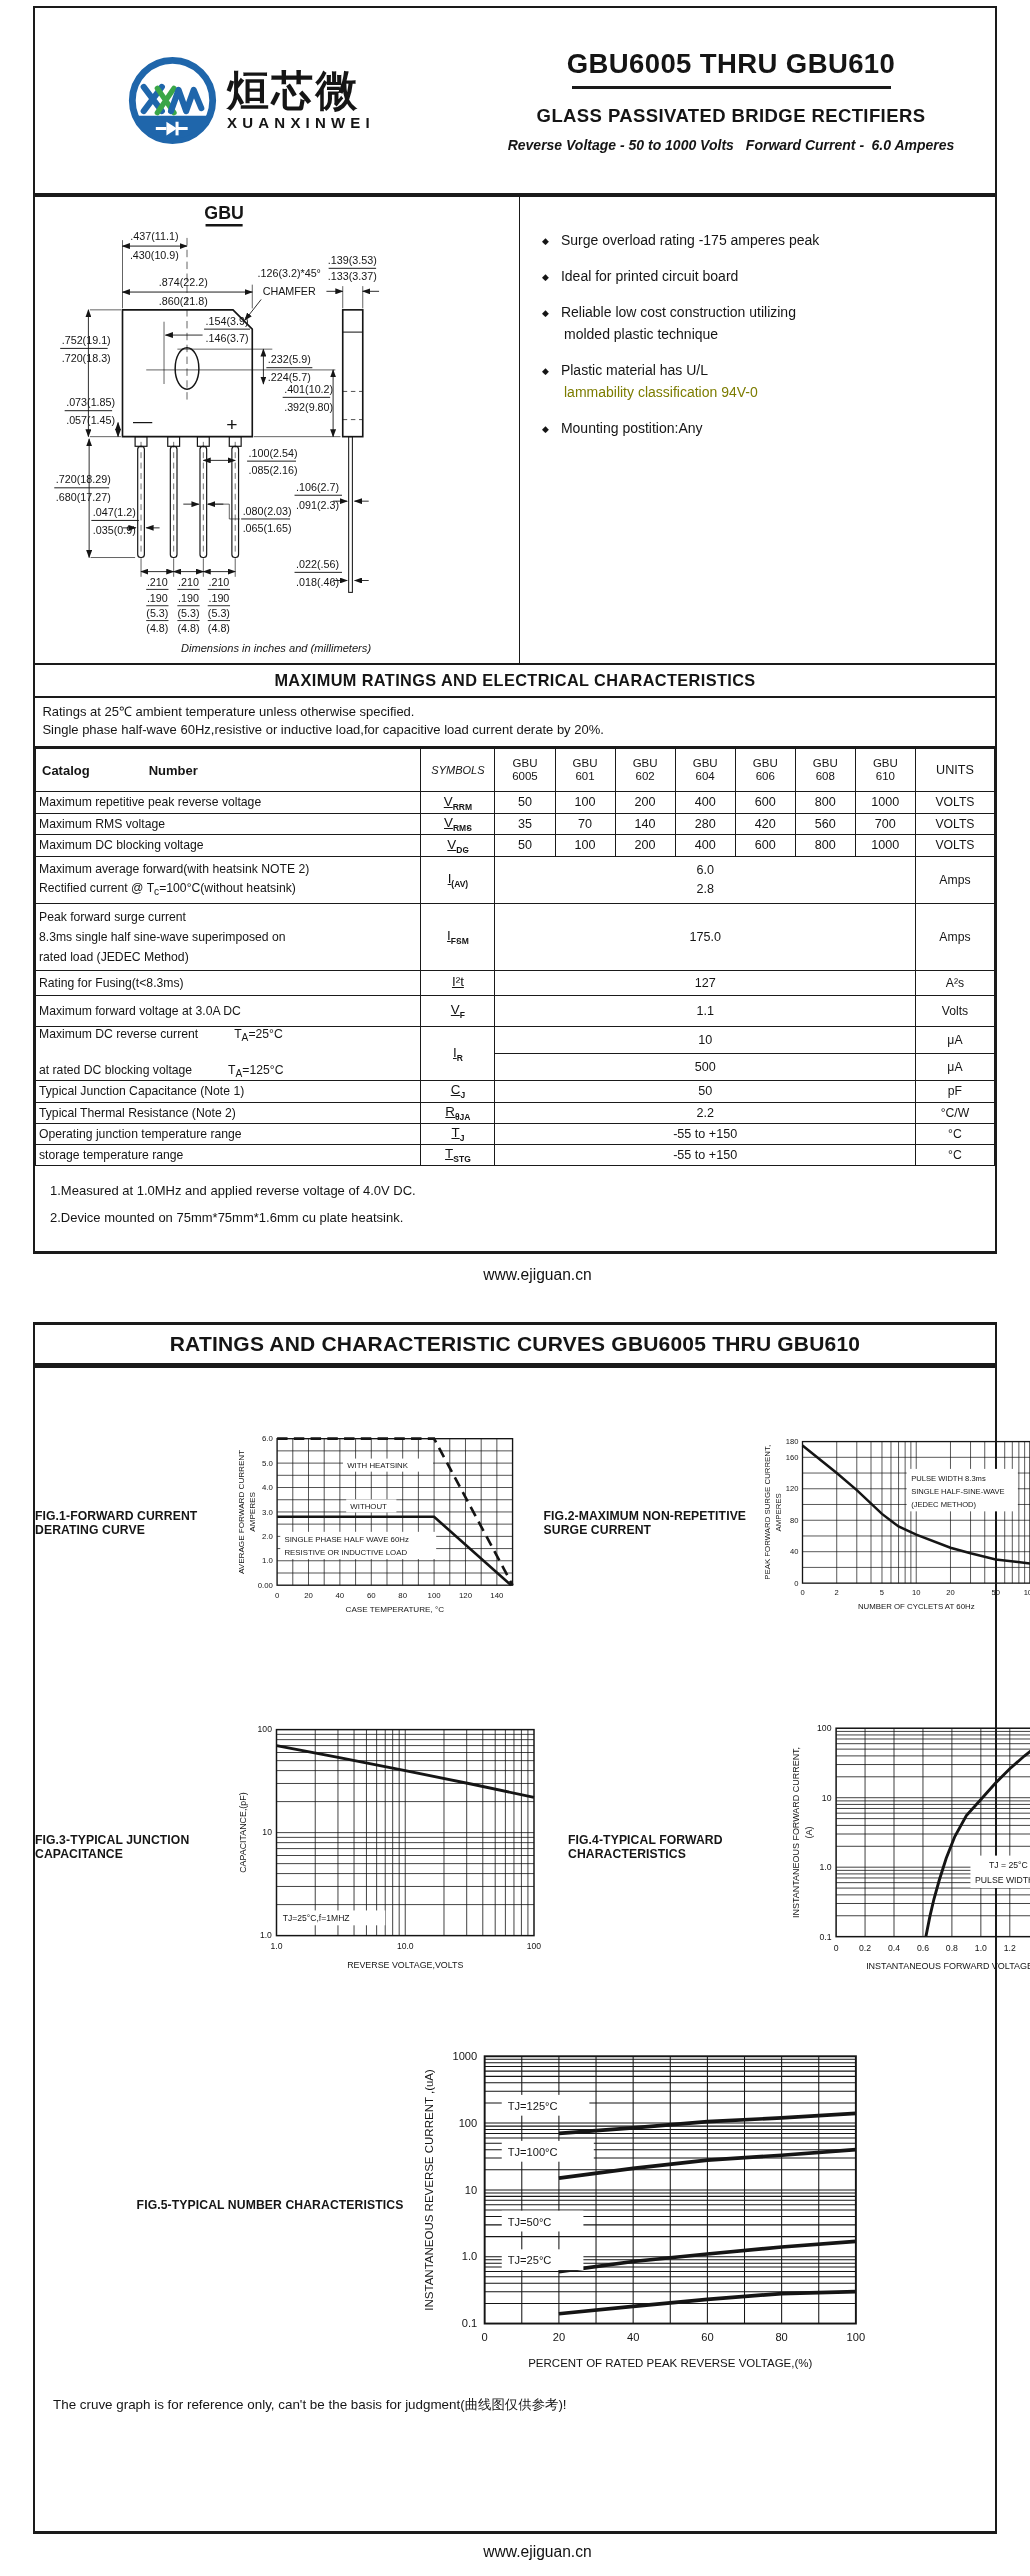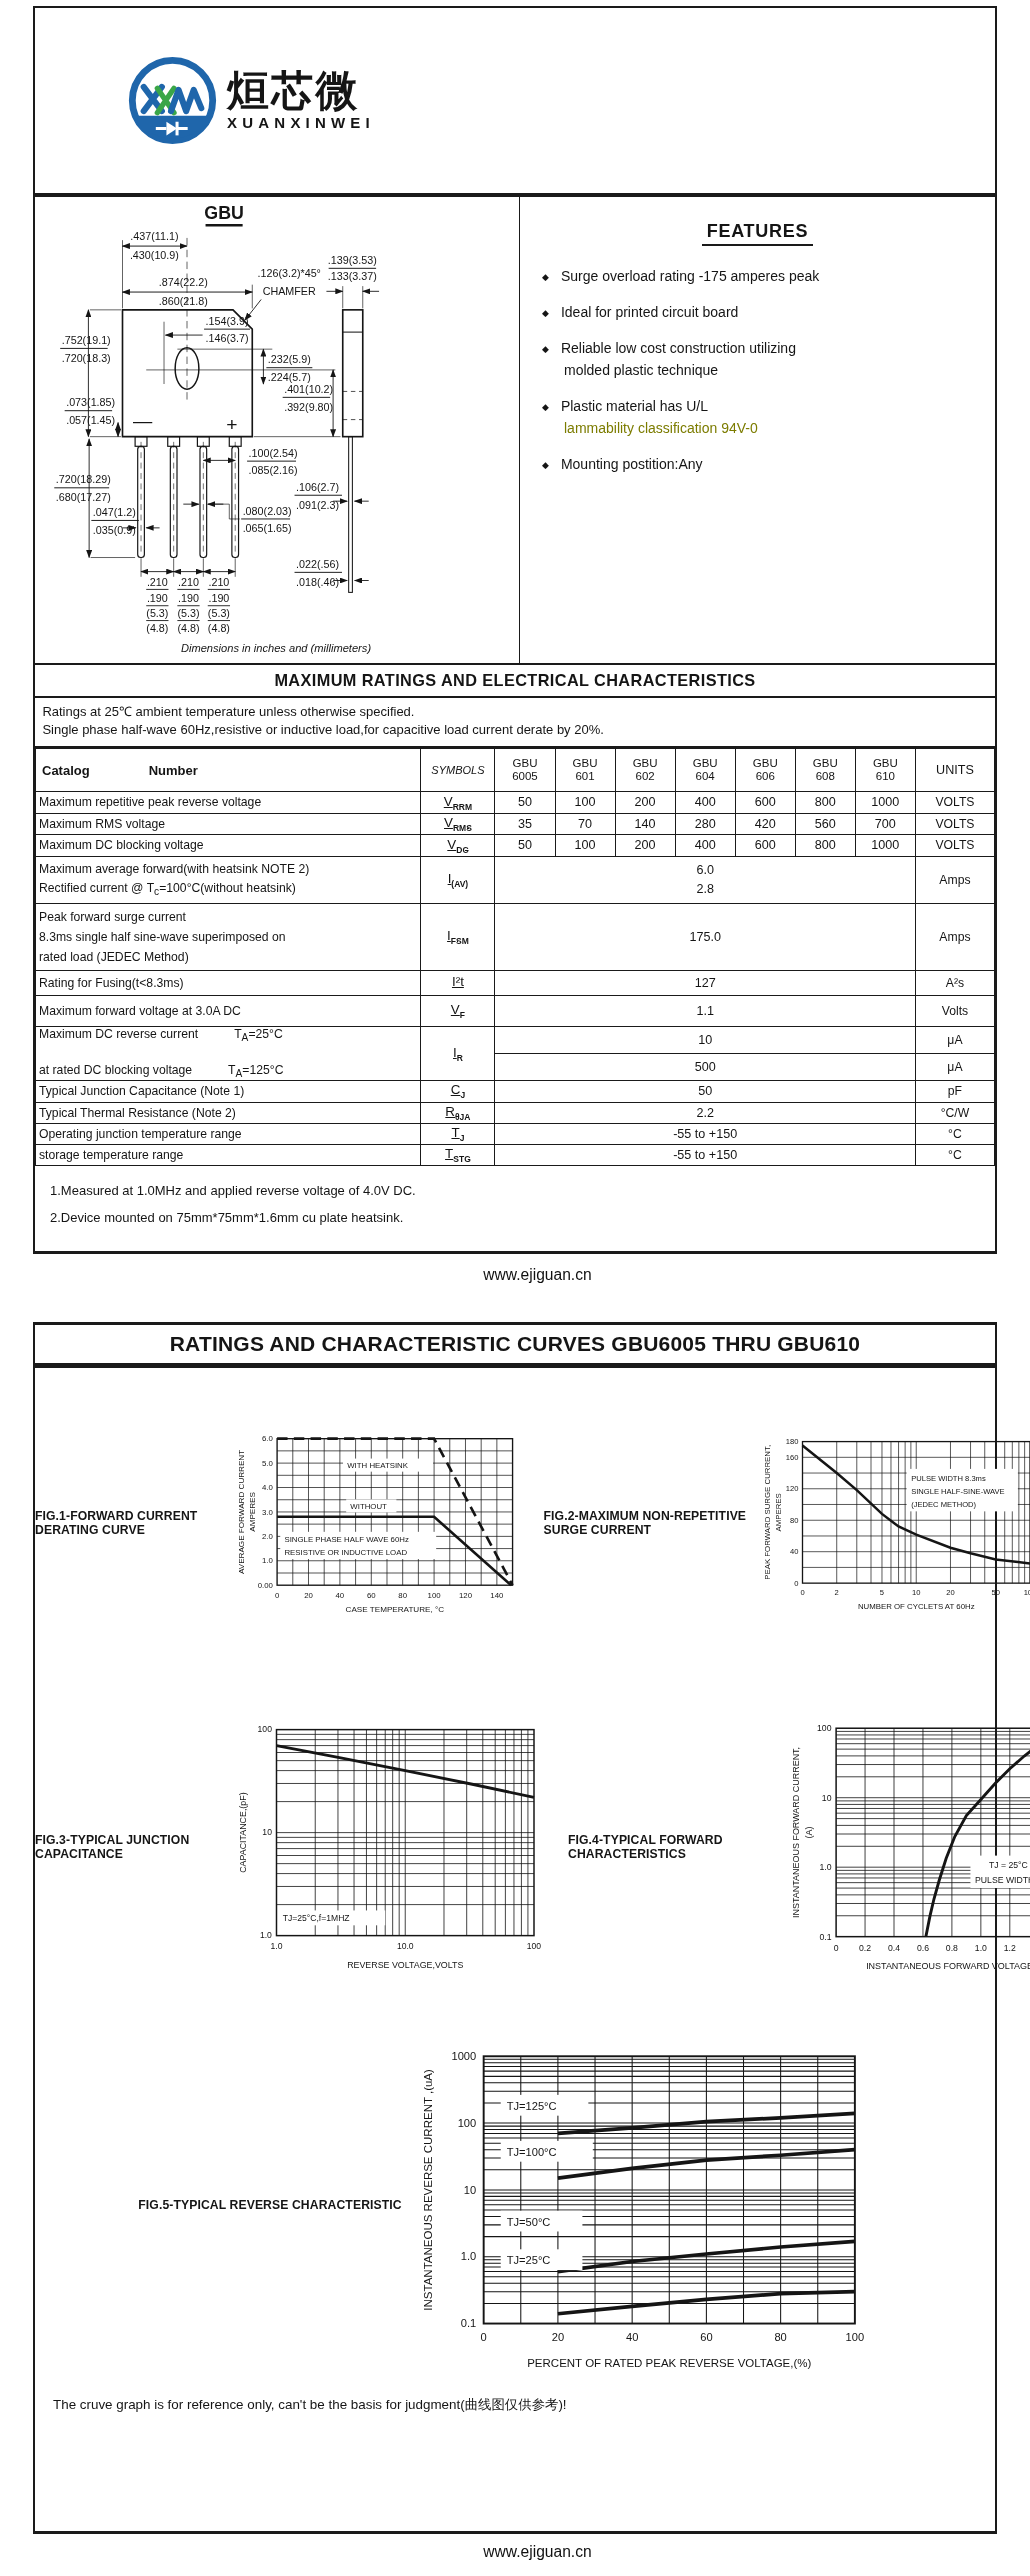--- a/index.html
+++ b/index.html
@@ -96,20 +96,30 @@
             <path d="M40 44 L62 76 M62 44 L40 76" stroke="#3aa648" stroke-width="7" stroke-linecap="round" fill="none"></path>
             <path d="M58 74 L68 46 L78 74 L88 46 L98 70" stroke="#1f66ab" stroke-width="8" stroke-linecap="round" stroke-linejoin="round" fill="none"></path>
             <path d="M38 97 H52 M66 97 H80" stroke="#fff" stroke-width="4"></path>
             <path d="M52 88 L52 106 L66 97 Z" fill="#fff"></path>
             <path d="M66 88 V106" stroke="#fff" stroke-width="4"></path>
           </svg>
           <div class="logo-text">
             <div class="logo-cn">烜芯微</div>
             <div class="logo-en">XUANXINWEI</div>
           </div>
+        </div>
+      </div>
+      <div class="hdr-right">
+        <div class="doc-title">GBU6005 THRU GBU610</div>
+        <div class="title-rule"></div>
+        <div class="doc-sub">GLASS PASSIVATED  BRIDGE RECTIFIERS</div>
+        <div class="doc-line3">
+          <span>Reverse Voltage - 50 to 1000 Volts</span>
+          <span>Forward Current -</span>
+          <span class="fcv">6.0 Amperes</span>
         </div>
       </div>
     </div>
 
     <div class="b1">
       <div class="draw-col">
         <svg width="482" height="463" viewBox="0 0 650 624">
           <defs>
             <marker id="ah" markerWidth="11" markerHeight="8" refX="10" refY="4" orient="auto-start-reverse" markerUnits="userSpaceOnUse">
               <path d="M0 0L11 4L0 8Z" fill="#151515"></path>
@@ -245,23 +255,20 @@
             <text class="dt" x="207" y="586">(4.8)</text>
             <text class="dt" x="248" y="586">(4.8)</text>
           </g>
           <path d="M150 529H180M192 529H222M233 529H263M150 551H180M192 551H222M233 551H263M150 571H180M192 571H222M233 571H263" stroke="#151515" stroke-width="1.2"></path>
 
           <text class="cap" x="325" y="614" text-anchor="middle">Dimensions in inches and (millimeters)</text>
         </svg>
       </div>
 
       <div class="feat-col">
-        <div class="feat-title-wrap">
-          <span class="feat-title">FEATURES</span>
-        </div>
         <div class="feat-list">
           <div class="feat-item">
             <span class="feat-bullet">◆</span>
             <span>Surge overload rating -175 amperes peak</span>
           </div>
           <div class="feat-item">
             <span class="feat-bullet">◆</span>
             <span>Ideal for printed circuit board</span>
           </div>
           <div class="feat-item">
@@ -606,21 +613,21 @@
           </g>
           <text class="axlab" x="315" y="436" text-anchor="middle">INSTANTANEOUS FORWARD VOLTAGE, VOLTS</text>
           <text class="axlab" x="26" y="200" text-anchor="middle" transform="rotate(-90 26 200)">INSTANTANEOUS FORWARD CURRENT,</text>
           <text class="axlab" x="48" y="200" text-anchor="middle" transform="rotate(-90 48 200)">(A)</text>
         </svg>
       </div>
     </div>
 
     <div class="figrow" style="justify-content:center">
       <div class="fig">
-        <div class="figtitle">FIG.5-TYPICAL REVERSE CHARACTERISTIC</div>
+        <div class="figtitle">FIG.5-TYPICAL NUMBER CHARACTERISTICS</div>
         <svg width="490" height="343" viewBox="0 0 660 462">
           <path d="M160 30V390M210 30V390M260 30V390M310 30V390M360 30V390M410 30V390M460 30V390M510 30V390M560 30V390M110 362.9H610M110 347.1H610M110 335.8H610M110 327.1H610M110 320H610M110 313.9H610M110 308.7H610M110 304.1H610M110 300H610M110 272.9H610M110 257.1H610M110 245.8H610M110 237.1H610M110 230H610M110 223.9H610M110 218.7H610M110 214.1H610M110 210H610M110 182.9H610M110 167.1H610M110 155.8H610M110 147.1H610M110 140H610M110 133.9H610M110 128.7H610M110 124.1H610M110 120H610M110 92.9H610M110 77.1H610M110 65.8H610M110 57.1H610M110 50H610M110 43.9H610M110 38.7H610M110 34.1H610" stroke="#151515" stroke-width="1.4" fill="none"></path>
           <rect x="110" y="30" width="500" height="360" fill="none" stroke="#151515" stroke-width="2.6"></rect>
           <polyline points="210,133.9 310,126.4 410,118.1 510,112.9 610,106.9" fill="none" stroke="#151515" stroke-width="5"></polyline>
           <polyline points="210,194.2 310,181 410,169.8 510,163.3 610,155.8" fill="none" stroke="#151515" stroke-width="5"></polyline>
           <polyline points="210,320 310,306.4 410,296.3 510,286.9 610,279.3" fill="none" stroke="#151515" stroke-width="5"></polyline>
           <polyline points="210,376.8 310,367 410,357.4 510,349.7 610,347" fill="none" stroke="#151515" stroke-width="5"></polyline>
           <rect x="133" y="82" width="118" height="28" fill="#fff"></rect>
           <text class="ann" x="141" y="102">TJ=125°C</text>
           <rect x="133" y="144" width="124" height="28" fill="#fff"></rect>

